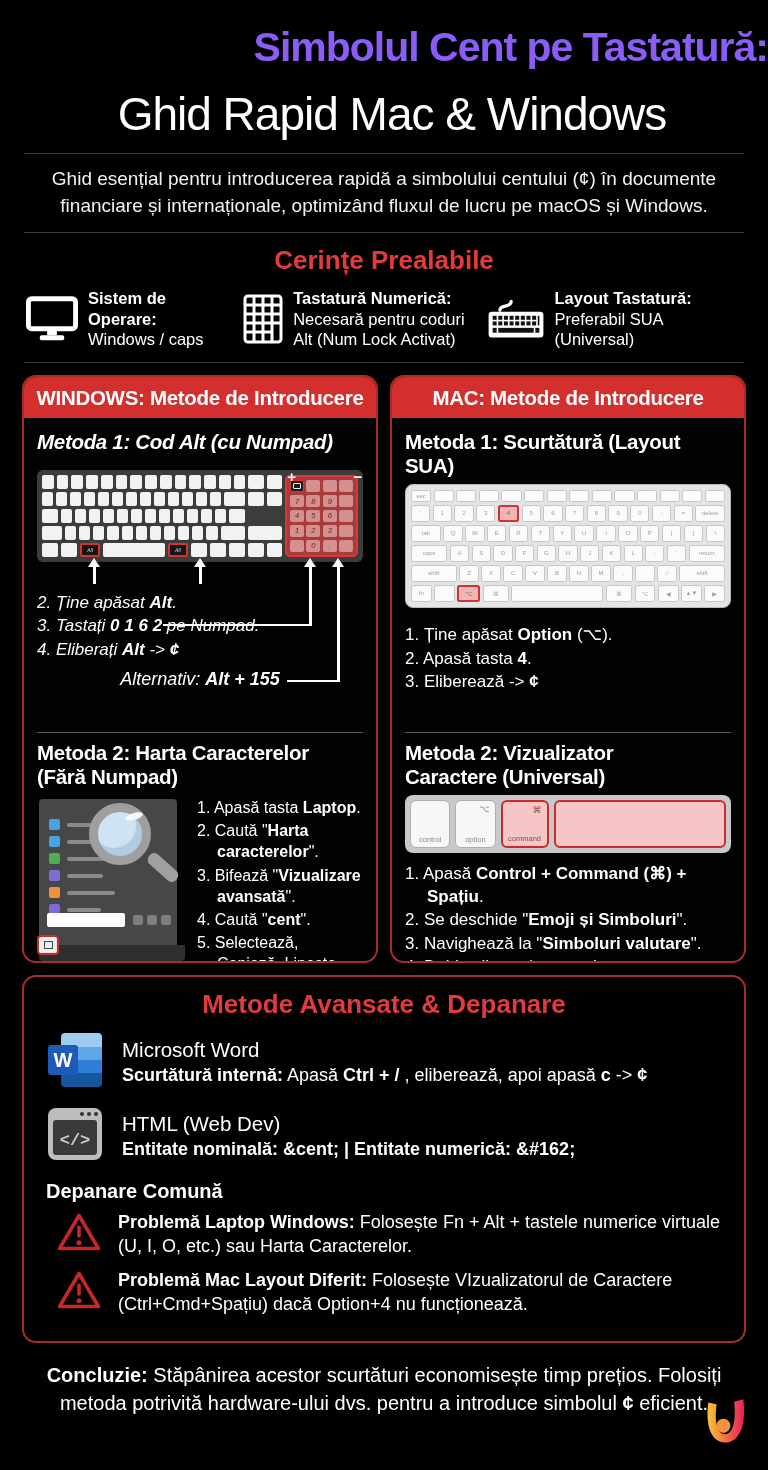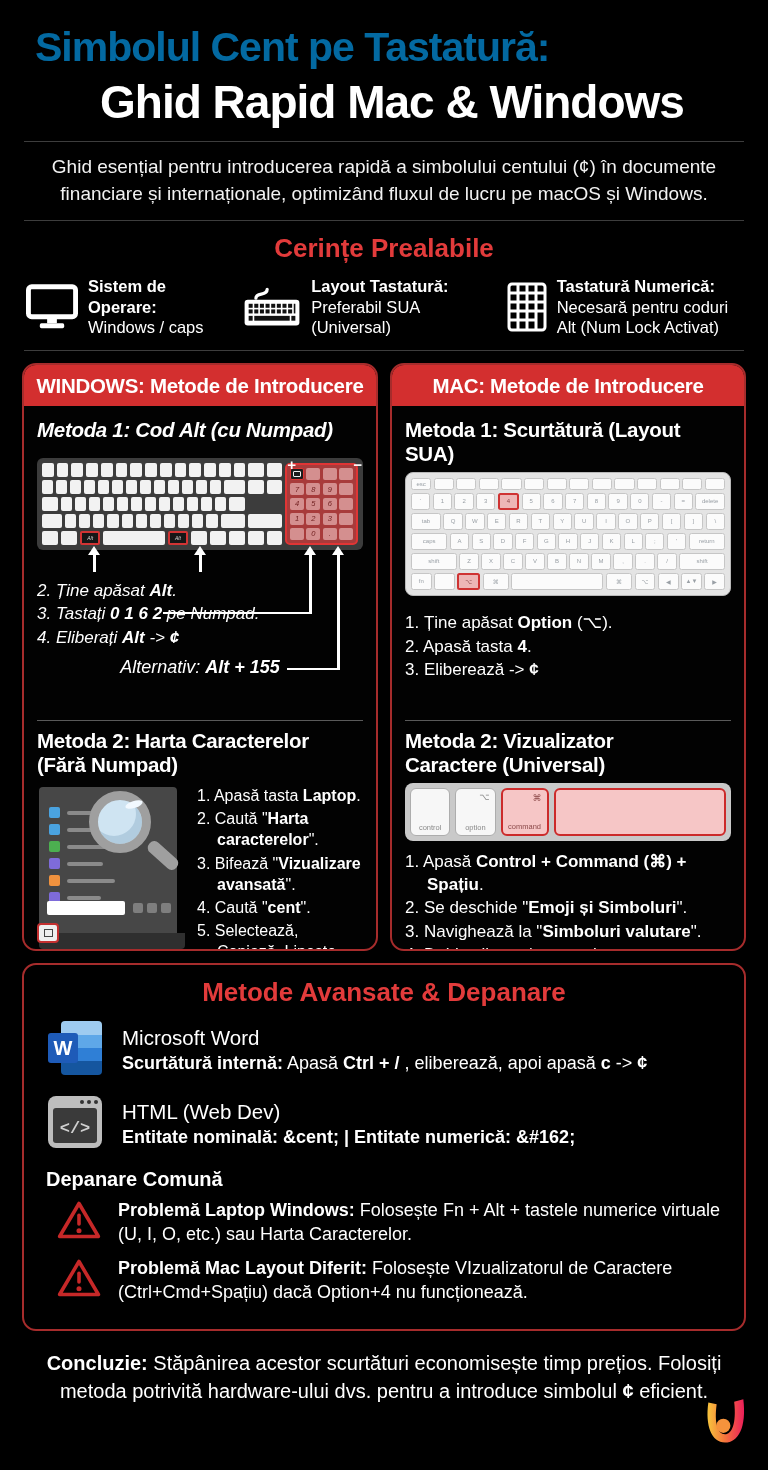--- a/index.html
+++ b/index.html
@@ -1,22 +1,22 @@
 <!DOCTYPE html>
 <html><head>
 <meta charset="utf-8">
 <style>
   * { margin:0; padding:0; box-sizing:border-box; }
   html,body { background:#000; }
   body { font-family:"Liberation Sans", sans-serif; color:#fff; }
   .page { width:768px; height:1470px; background:#000; position:relative; overflow:hidden; }
 
   
-  .title-accent { margin-top:24px; text-align:left; font-size:41px; font-weight:bold; letter-spacing:-1px; color:#0369a1;padding-left:35px; }
-  .title-main   { text-align:center; font-size:46px; font-weight:bold; letter-spacing:-1px; color:#fff; margin-top:4px;padding-left:16px; }
+  .title-accent { margin-top:24px; text-align:right; font-size:41px; font-weight:bold; letter-spacing:-1px; color:#8b5cf6;padding-left:35px; }
+  .title-main   { text-align:center; font-size:46px; font-weight:normal; letter-spacing:-1px; color:#fff; margin-top:16px;padding-left:16px; }
   .hr { border:0; border-top:1px solid #3d3d3d; margin:12px 24px; }
   .subtitle { font-size:19px; line-height:1.42; text-align:center; padding:0 26px; color:#f2f2f2; }
 
   
   .prereq-heading { text-align:center; color:#e23b3b; font-size:26px; font-weight:bold; margin:6px 0 12px; }
   .prereq-row { display:flex; justify-content:space-between; align-items:center; padding:0 26px; gap:8px; }
   .prereq-item { display:flex; align-items:center; gap:10px; }
   .prereq-item .txt { font-size:16.5px; line-height:1.25; }
   .prereq-item .txt b { display:block; font-size:16.5px; }
   .picon { flex:0 0 auto; display:flex; align-items:center; }
@@ -115,20 +115,40 @@
   <div class="prereq-row">
     <div class="prereq-item">
       <span class="picon">
         <svg width="52" height="46" viewBox="0 0 64 56">
             <rect x="3" y="3" width="58" height="37" rx="4" fill="none" stroke="#fff" stroke-width="6"></rect>
             <rect x="26" y="41" width="12" height="7" fill="#fff"></rect>
             <rect x="17" y="48" width="30" height="6" rx="2" fill="#fff"></rect>
           </svg>
       </span>
       <div class="txt"><b>Sistem de Operare:</b><span>Windows / caps</span></div>
+    </div>
+    <div class="prereq-item">
+      <span class="picon">
+        <svg width="40" height="50" viewBox="0 0 40 50">
+            <g stroke="#fff" stroke-width="3" fill="none">
+              <rect x="2" y="2" width="36" height="46" rx="3"></rect>
+              <line x1="11" y1="2" x2="11" y2="48"></line>
+              <line x1="20" y1="2" x2="20" y2="48"></line>
+              <line x1="29" y1="2" x2="29" y2="48"></line>
+              <line x1="2" y1="11" x2="38" y2="11"></line>
+              <line x1="2" y1="20" x2="38" y2="20"></line>
+              <line x1="2" y1="29" x2="38" y2="29"></line>
+              <line x1="2" y1="38" x2="29" y2="38"></line>
+            </g>
+          </svg>
+      </span>
+      <div class="txt">
+          <b>Tastatură Numerică:</b>
+          <span style="display:block;max-width:190px;">Necesară pentru coduri Alt (Num Lock Activat)</span>
+        </div>
     </div>
     <div class="prereq-item">
       <span class="picon">
         <svg width="58" height="42" viewBox="0 0 72 50">
             <path d="M16 14 C16 6 30 12 30 3" fill="none" stroke="#fff" stroke-width="4" stroke-linecap="round"></path>
             <rect x="2" y="16" width="68" height="32" rx="4" fill="#fff"></rect>
             <g fill="#111">
               <rect x="7" y="21" width="5" height="5"></rect>
               <rect x="14" y="21" width="5" height="5"></rect>
               <rect x="21" y="21" width="5" height="5"></rect>
@@ -147,40 +167,20 @@
               <rect x="56" y="28" width="5" height="5"></rect>
               <rect x="14" y="36" width="44" height="6"></rect>
               <rect x="7" y="36" width="5" height="6"></rect>
               <rect x="60" y="36" width="5" height="6"></rect>
               <rect x="63" y="21" width="2" height="12"></rect>
             </g>
           </svg>
       </span>
       <div class="txt"><b>Layout Tastatură:</b><span>Preferabil SUA (Universal)</span></div>
     </div>
-    <div class="prereq-item">
-      <span class="picon">
-        <svg width="40" height="50" viewBox="0 0 40 50">
-            <g stroke="#fff" stroke-width="3" fill="none">
-              <rect x="2" y="2" width="36" height="46" rx="3"></rect>
-              <line x1="11" y1="2" x2="11" y2="48"></line>
-              <line x1="20" y1="2" x2="20" y2="48"></line>
-              <line x1="29" y1="2" x2="29" y2="48"></line>
-              <line x1="2" y1="11" x2="38" y2="11"></line>
-              <line x1="2" y1="20" x2="38" y2="20"></line>
-              <line x1="2" y1="29" x2="38" y2="29"></line>
-              <line x1="2" y1="38" x2="29" y2="38"></line>
-            </g>
-          </svg>
-      </span>
-      <div class="txt">
-          <b>Tastatură Numerică:</b>
-          <span style="display:block;max-width:190px;">Necesară pentru coduri Alt (Num Lock Activat)</span>
-        </div>
-    </div>
   </div>
   <hr class="hr">
 
   <div class="columns">
 
     <div class="col">
       <div class="col-header">WINDOWS: Metode de Introducere</div>
       <div class="col-body">
         <div class="zone1 wm1">
           <div class="m-title">Metoda 1: Cod Alt (cu Numpad)</div>

